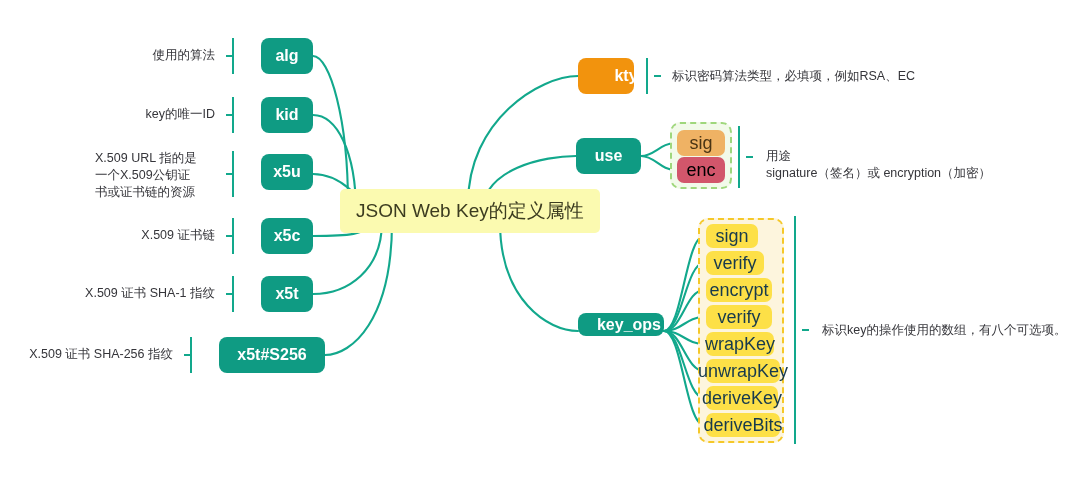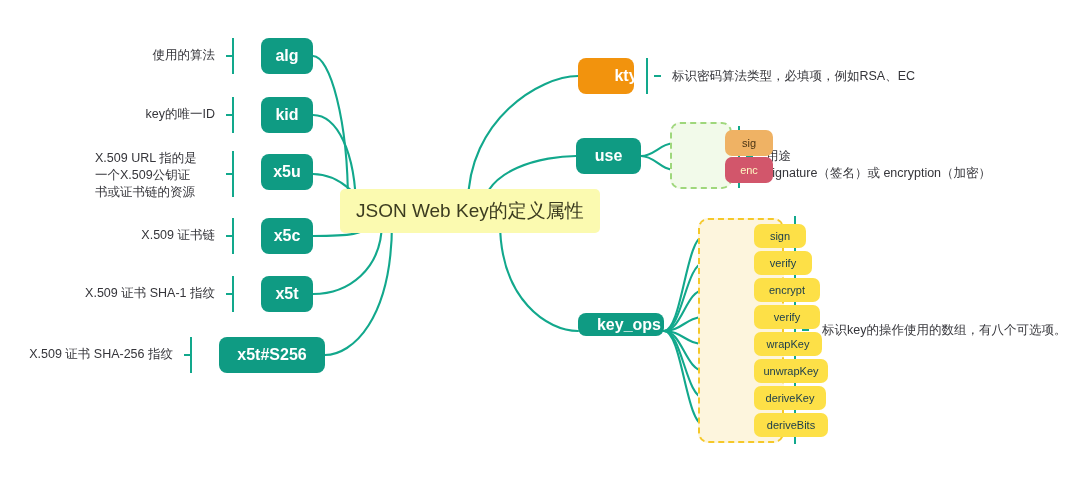--- a/index.html
+++ b/index.html
@@ -51,29 +51,28 @@
   }
   .chip.teal   { background: #0f9b83; text-align: right; }
   .chip.orange { background: #f2930d; }
 
   
   .pill {
     position: absolute;
     display: flex;
     align-items: center;
     justify-content: center;
-    font-size: 11px;
+    font-size: 18px;
     border-radius: 7px;
     white-space: nowrap;
     z-index: 5;
-    margin-left: 48px;
   }
   .pill.blue { background: #fde047; color: #173a4d; }
   .pill.sand { background: #efb264; color: #4a3414; }
-  .pill.rose { background: #d2566b; color: #fef9c3; border-radius: 7px; }
+  .pill.rose { background: #d2566b; color: #000000; border-radius: 7px; }
 
   
   .note {
     position: absolute;
     font-size: 12.5px;
     color: #35353a;
     line-height: 17px;
     white-space: pre-line;
     z-index: 4;
   }

